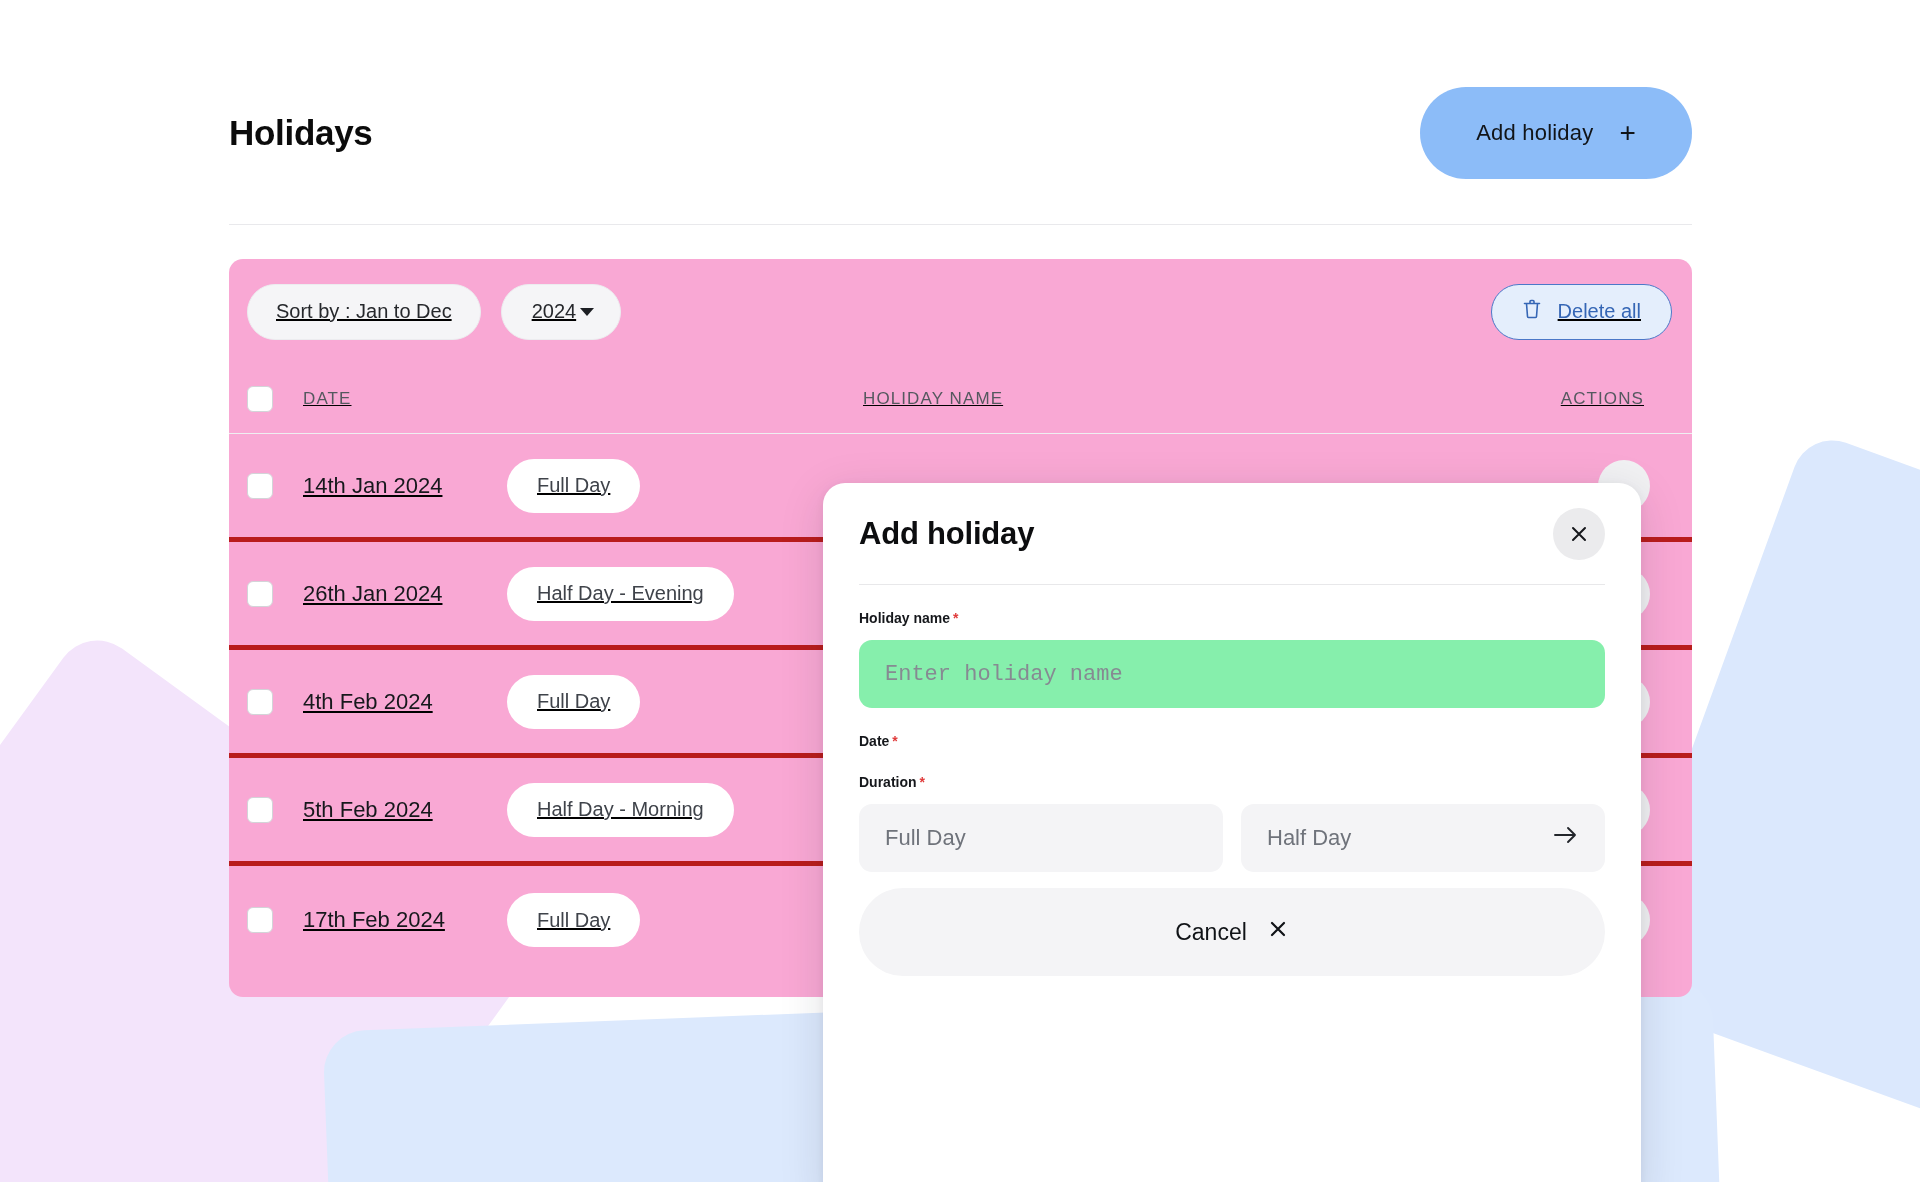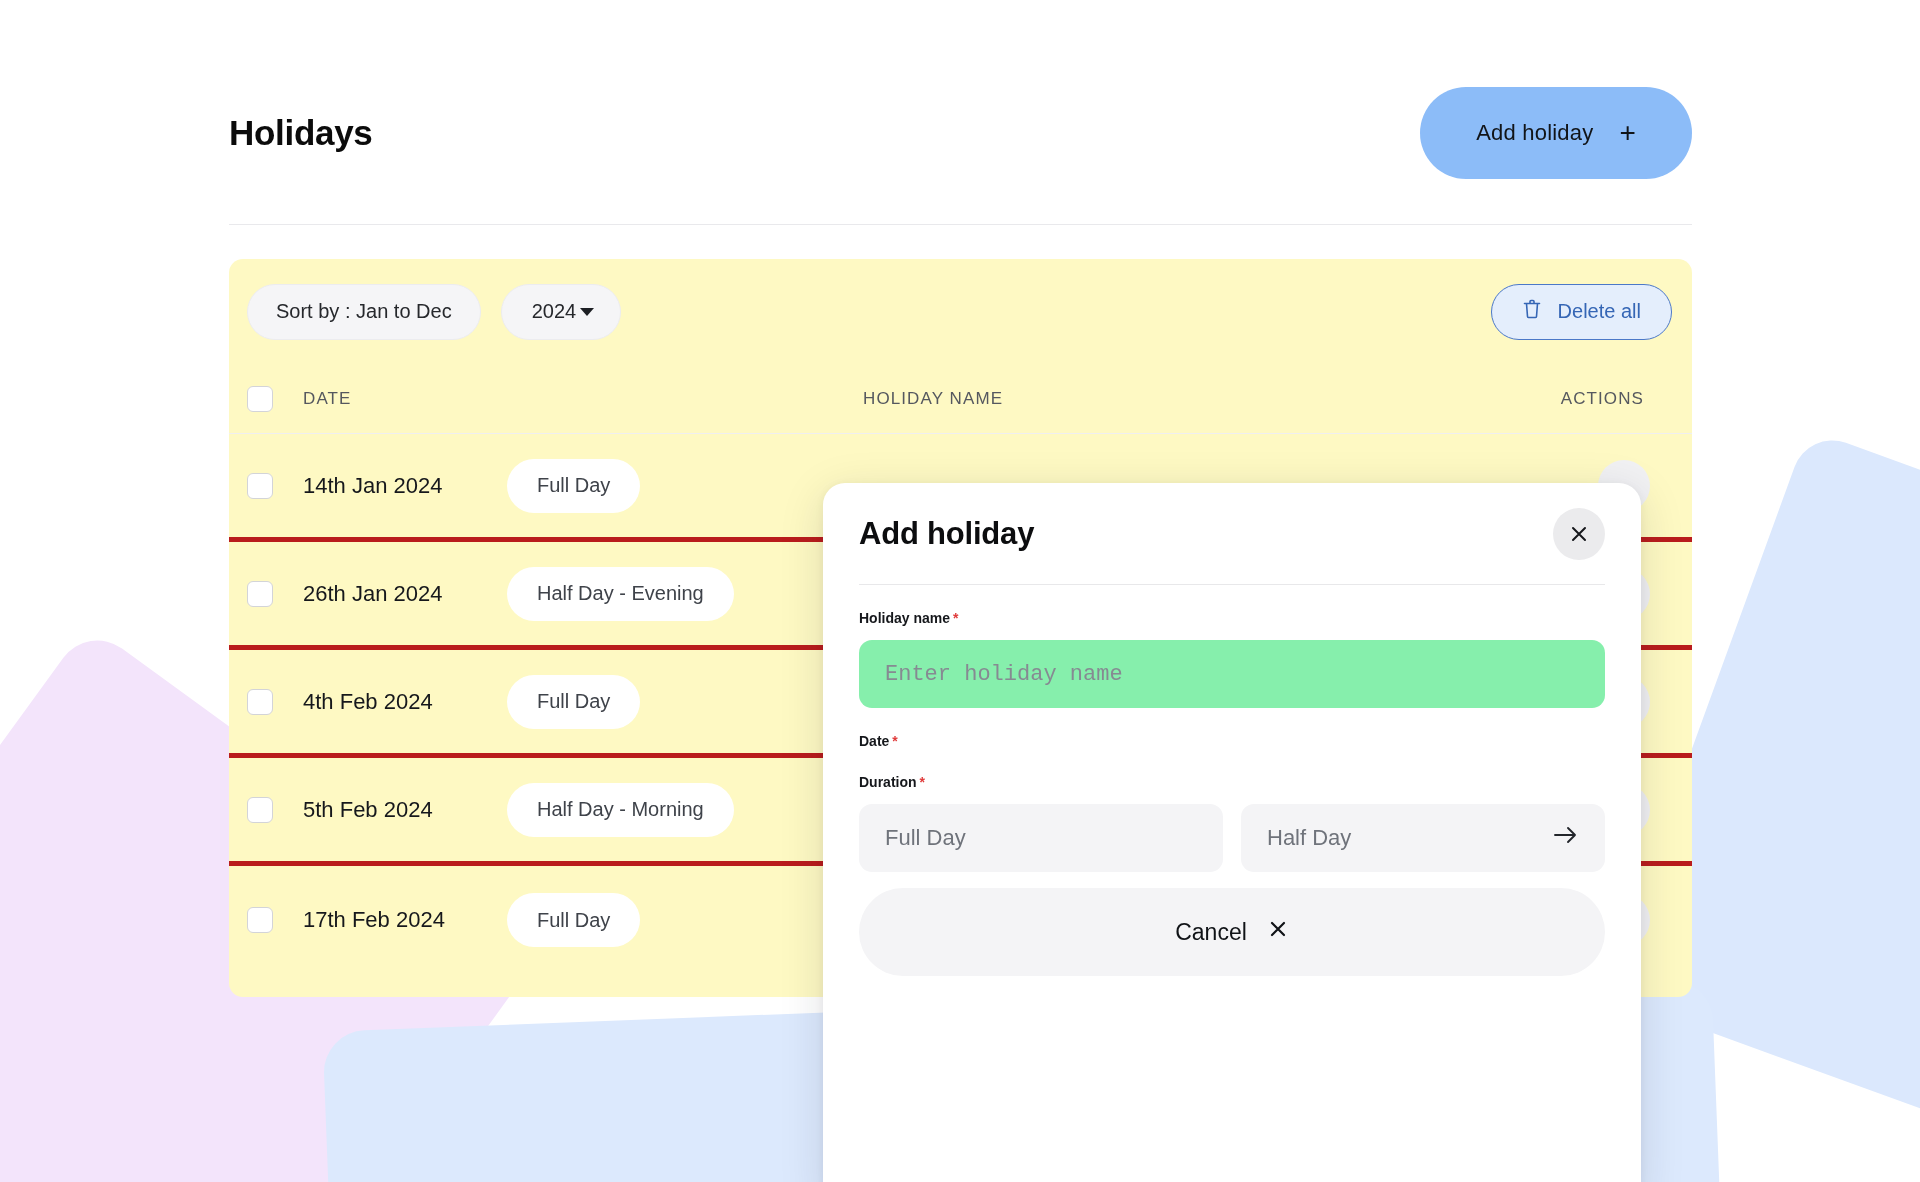--- a/index.html
+++ b/index.html
@@ -111,23 +111,24 @@
     background: #e9e9ec;
   }
 
   
   .table-card {
     position: absolute;
     left: 229px;
     top: 259px;
     width: 1463px;
     height: 738px;
-    background: #fef9c3;
+    background: #f9a8d4;
     border-radius: 14px;
     overflow: hidden;
+    text-decoration: underline;
   }
 
   .toolbar {
     height: 105px;
     display: flex;
     align-items: center;
     padding: 0 20px 0 18px;
     gap: 20px;
   }
   .pill {

